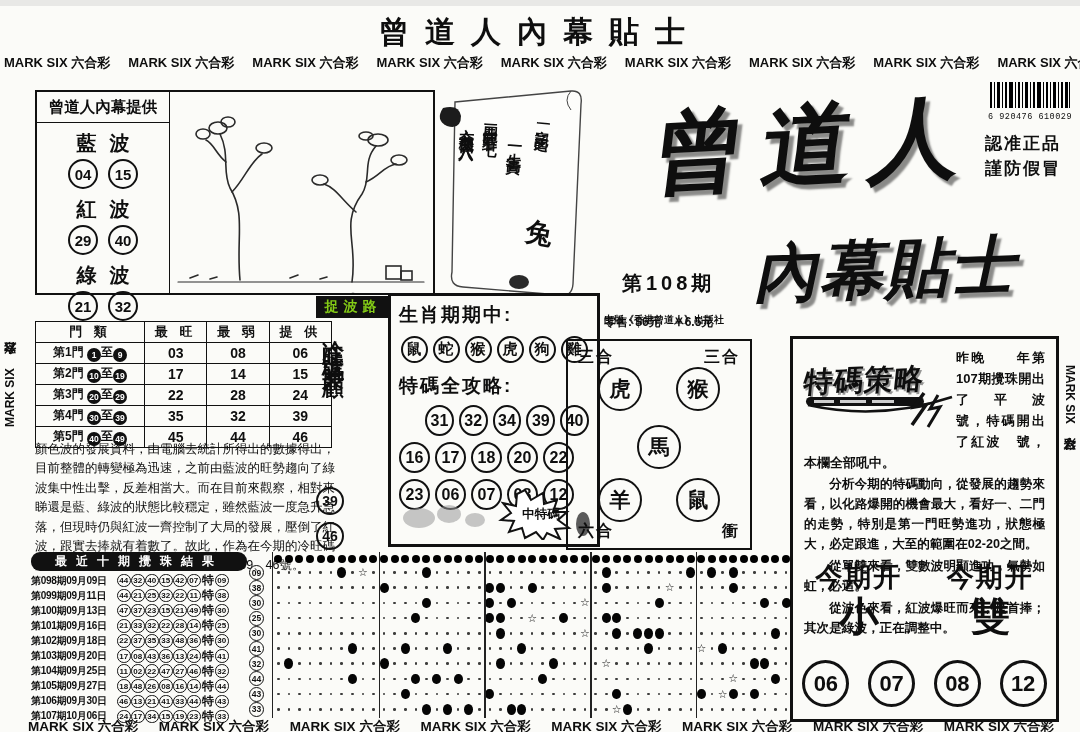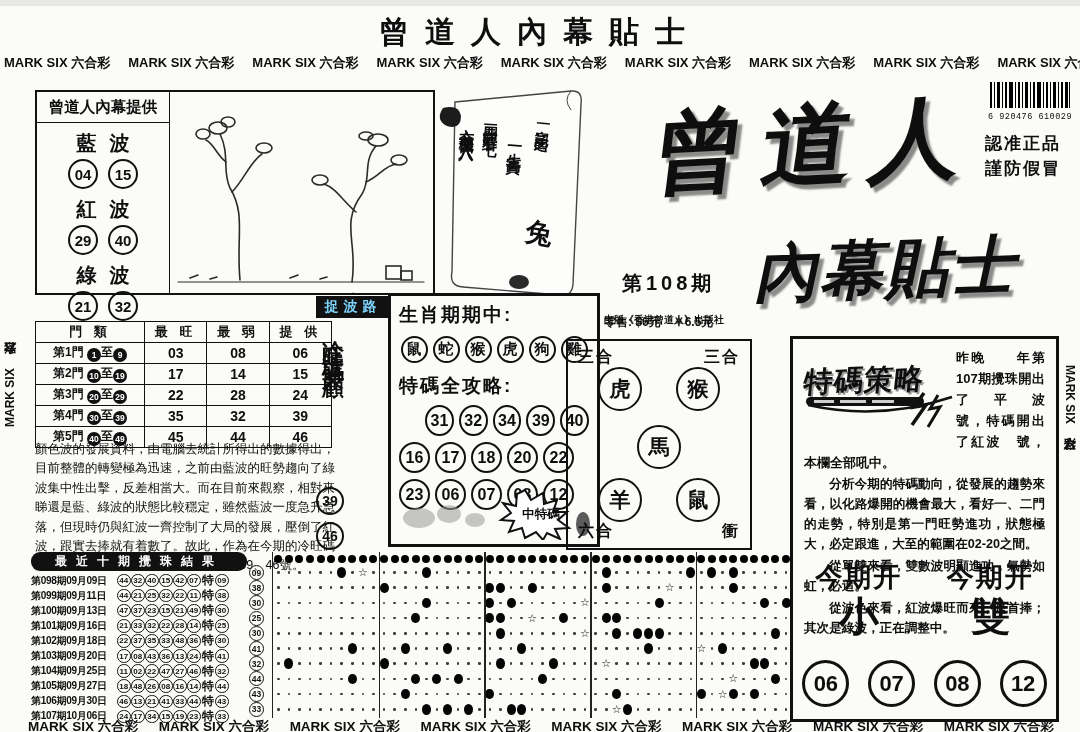--- a/index.html
+++ b/index.html
@@ -46,21 +46,21 @@
   .gate-table{left:35px;top:315px;width:296px;border:1.5px solid #111;border-collapse:collapse;display:table;}
   .trow{display:table-row;}
   .tcell{display:table-cell;border:1px solid #111;text-align:center;vertical-align:middle;
          font-size:14px;font-weight:bold;height:18px;padding:1px 2px;}
   .tcell.gate{width:104px;font-size:12px;white-space:nowrap;}
   .tcell.hd{font-size:13px;letter-spacing:4px;}
   .bcirc{width:14px;height:14px;font-size:8.5px;display:inline-flex;align-items:center;justify-content:center;
          background:#111;color:#fff;border-radius:50%;font-weight:bold;vertical-align:-2px;}
   
   .wavecatch{left:316px;top:286px;width:74px;height:258px;display:flex;flex-direction:column;align-items:center;}
-  .wc-head{width:100%;background:#111;color:#7dd3fc;text-align:center;font-size:14px;font-weight:bold;
+  .wc-head{width:100%;background:#111;color:#84cc16;text-align:center;font-size:14px;font-weight:bold;
            letter-spacing:5px;padding:2px 0;margin-top:2px;}
   .wc-body{display:flex;width:100%;margin-top:4px;flex:1;}
   .wc-lead{width:40px;font-size:11px;line-height:1.5;font-weight:500;}
   .wc-right{width:34px;display:flex;flex-direction:column;align-items:center;}
   .wc-slogan{writing-mode:vertical-rl;font-size:22px;font-weight:900;letter-spacing:7px;height:158px;}
   .wc-circ{width:28px;height:28px;font-size:14px;margin-top:7px;}
   
   .analysis{left:35px;top:434px;width:300px;height:108px;font-size:12.5px;line-height:1.55;
             text-align:justify;font-weight:500;}
   

